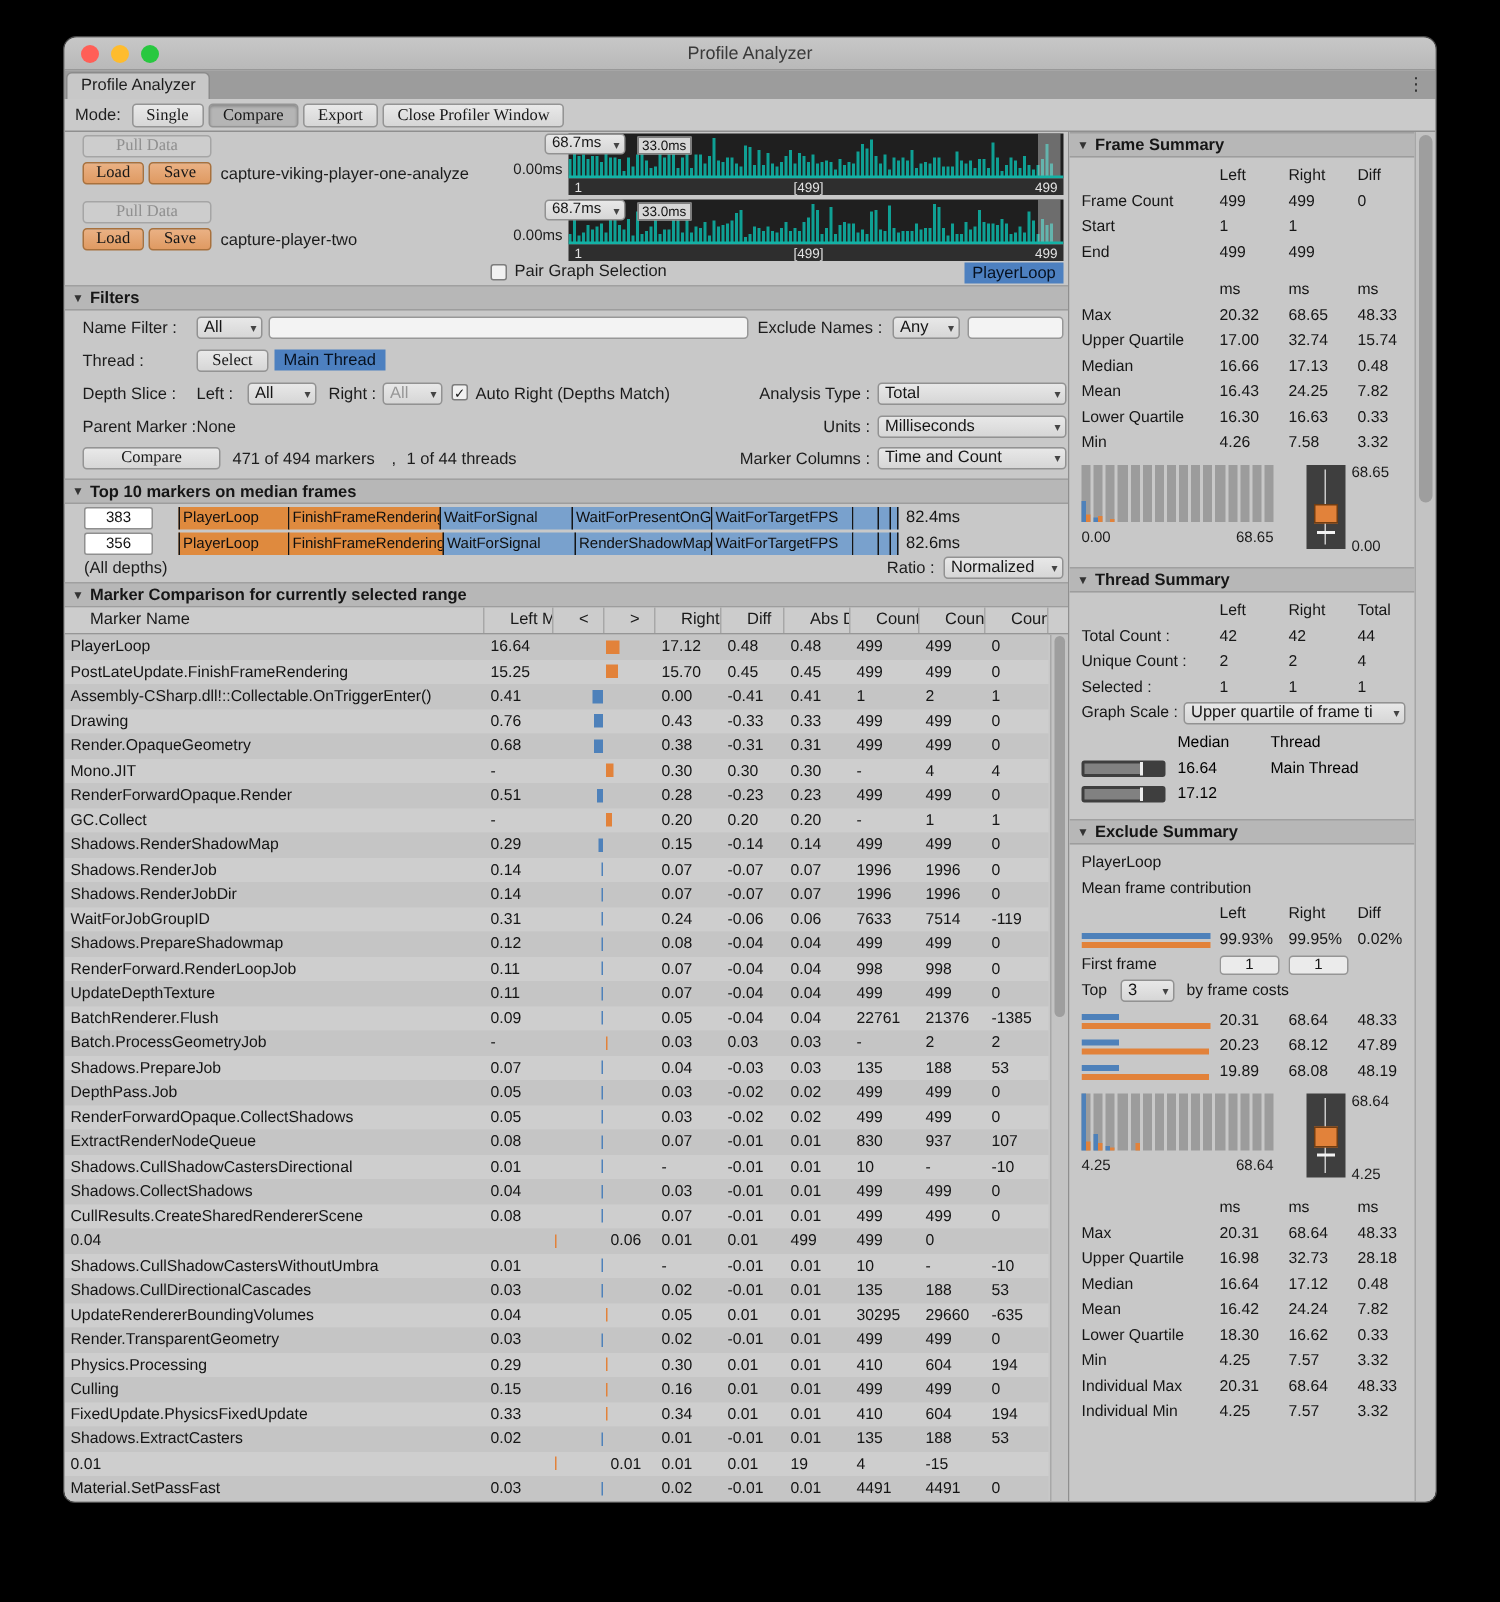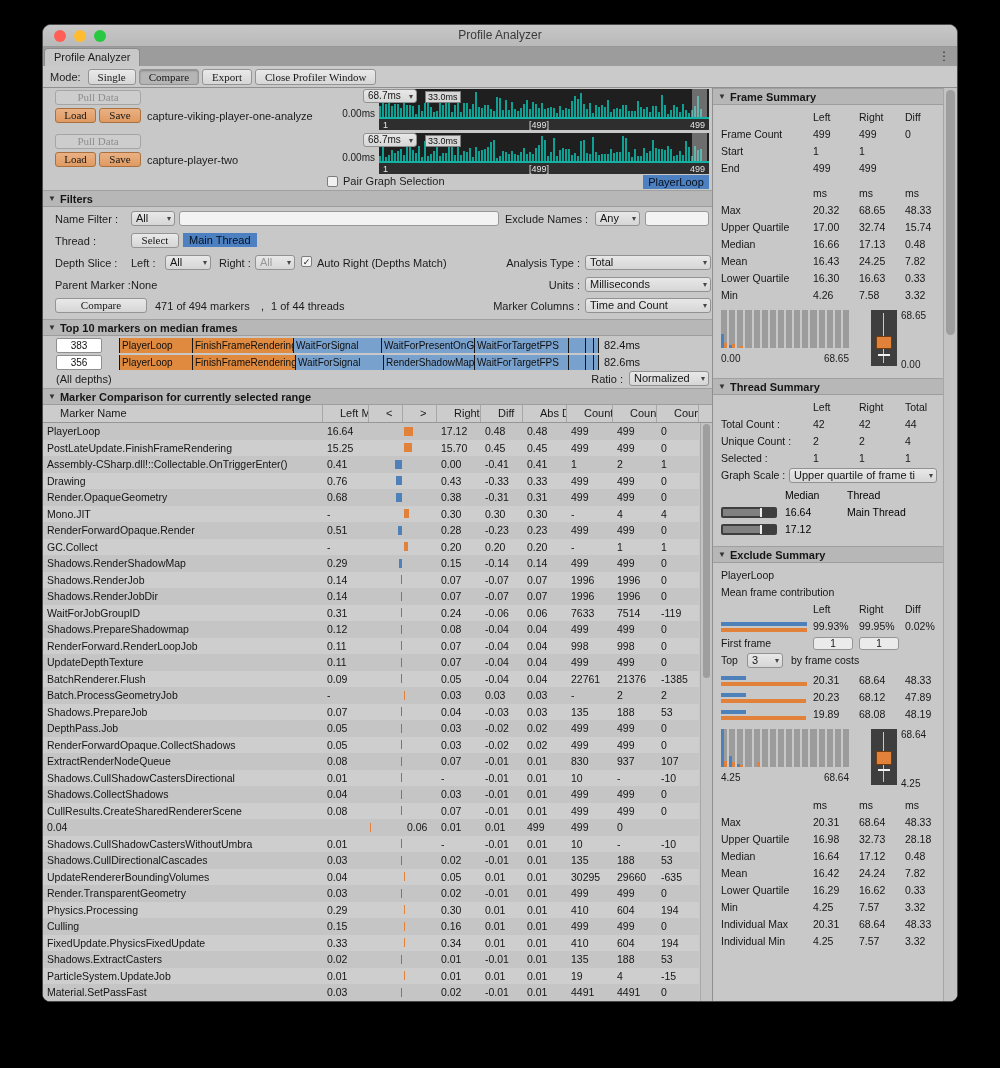--- a/index.html
+++ b/index.html
@@ -942,21 +942,20 @@
               </div>
               <div class="ccell"></div>
               <div class="ccell">0.01</div>
               <div class="ccell">-0.01</div>
               <div class="ccell">0.01</div>
               <div class="ccell">135</div>
               <div class="ccell">188</div>
               <div class="ccell">53</div>
             </div>
             <div class="cmprow odd">
-              <div class="ccell">ParticleSystem.UpdateJob</div>
               <div class="ccell">0.01</div>
               <div class="ccell"></div>
               <div class="ccell">
                 <div class="dbar orange" style="width: 1px;"></div>
               </div>
               <div class="ccell">0.01</div>
               <div class="ccell">0.01</div>
               <div class="ccell">0.01</div>
               <div class="ccell">19</div>
               <div class="ccell">4</div>
@@ -1241,21 +1240,21 @@
             <div>28.18</div>
             <div>Median</div>
             <div>16.64</div>
             <div>17.12</div>
             <div>0.48</div>
             <div>Mean</div>
             <div>16.42</div>
             <div>24.24</div>
             <div>7.82</div>
             <div>Lower Quartile</div>
-            <div>16.29</div>
+            <div>18.30</div>
             <div>16.62</div>
             <div>0.33</div>
             <div>Min</div>
             <div>4.25</div>
             <div>7.57</div>
             <div>3.32</div>
             <div>Individual Max</div>
             <div>20.31</div>
             <div>68.64</div>
             <div>48.33</div>

